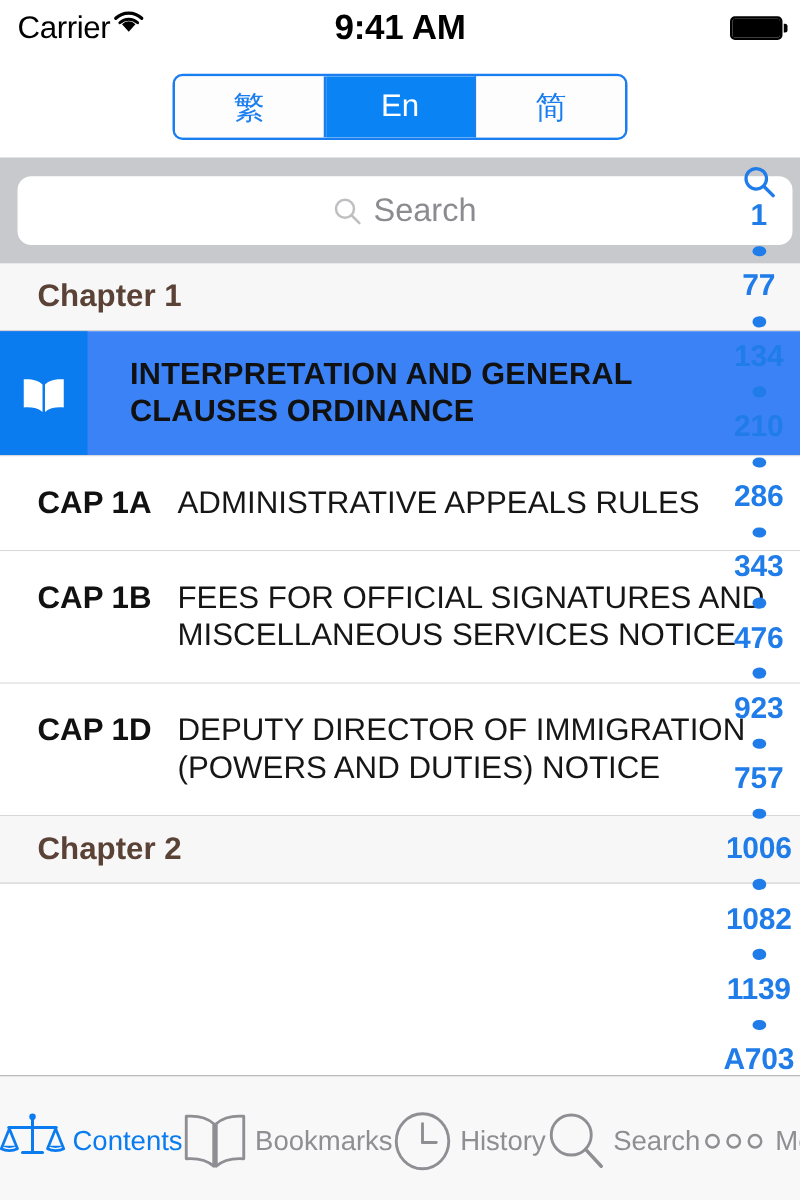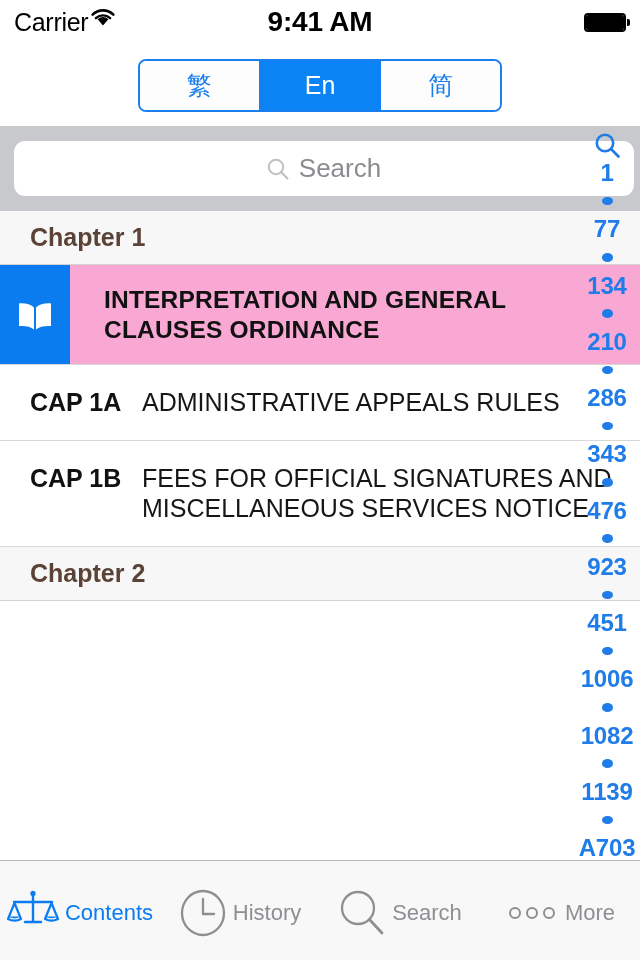--- a/index.html
+++ b/index.html
@@ -79,21 +79,21 @@
   .chapter-header {
     background:#f7f7f7;
     border-bottom:1px solid #d2d2d4;
     height:54px; display:flex; align-items:center;
     padding-left:30px;
     font-size:25px; font-weight:bold; color:#5a4236;
   }
 
   .row-featured {
     display:flex; align-items:stretch;
-    background:#f9a8d4; min-height:100px;
+    background:#3b82f6; min-height:100px;
     border-bottom:1px solid #d8d8da;
   }
   .row-featured .badge {
     flex:0 0 70px; background:#0a7cf0;
     display:flex; align-items:center; justify-content:center;
   }
   .book-icon { width:38px; height:30px; display:block; }
   .row-featured .ftitle {
     flex:1 1 auto; display:flex; align-items:center;
     padding:10px 26px 10px 34px;
@@ -219,20 +219,24 @@
         <div class="cap">CAP 1A</div>
         <div class="title">ADMINISTRATIVE APPEALS RULES</div>
       </div>
 
       <div class="row">
         <div class="cap">CAP 1B</div>
         <div class="title">FEES FOR OFFICIAL SIGNATURES AND MISCELLANEOUS SERVICES NOTICE</div>
       </div>
 
 
+      <div class="row">
+        <div class="cap">CAP 1D</div>
+        <div class="title">DEPUTY DIRECTOR OF IMMIGRATION (POWERS AND DUTIES) NOTICE</div>
+      </div>
 
       <div class="chapter-header">Chapter 2</div>
     </div>
 
     <div class="indexstrip">
       <span>
         <svg class="idx-search" viewBox="0 0 27 27">
           <circle cx="11" cy="11" r="8.2" stroke="#1f7ce8" stroke-width="2.6" fill="none"></circle>
           <line x1="17" y1="17" x2="24.5" y2="24.5" stroke="#1f7ce8" stroke-width="2.8" stroke-linecap="round"></line>
         </svg>
@@ -262,21 +266,21 @@
         <span class="idx-dot"></span>
         <span class="idx-sep"></span>
       <span class="idx-item">476</span>
       <span class="idx-sep"></span>
         <span class="idx-dot"></span>
         <span class="idx-sep"></span>
       <span class="idx-item">923</span>
       <span class="idx-sep"></span>
         <span class="idx-dot"></span>
         <span class="idx-sep"></span>
-      <span class="idx-item">451</span>
+      <span class="idx-item">757</span>
       <span class="idx-sep"></span>
         <span class="idx-dot"></span>
         <span class="idx-sep"></span>
       <span class="idx-item">1006</span>
       <span class="idx-sep"></span>
         <span class="idx-dot"></span>
         <span class="idx-sep"></span>
       <span class="idx-item">1082</span>
       <span class="idx-sep"></span>
         <span class="idx-dot"></span>
@@ -302,20 +306,29 @@
           <path d="M7.5 13 L1 29 a10 6 0 0 0 13 0 Z" fill="none" stroke="#0a7cf0" stroke-width="2.2" stroke-linejoin="round"></path>
           <path d="M1.6 27 a10 6 0 0 0 11.8 0 a10 6.5 0 0 1 -11.8 0 Z" fill="#0a7cf0"></path>
           <path d="M1.2 26.6 L13.8 26.6 a9 6 0 0 1 -12.6 0 Z" fill="#0a7cf0"></path>
           <path d="M44.5 13 L38 29 a10 6 0 0 0 13 0 Z" fill="none" stroke="#0a7cf0" stroke-width="2.2" stroke-linejoin="round"></path>
           <path d="M38.2 26.6 L50.8 26.6 a9 6 0 0 1 -12.6 0 Z" fill="#0a7cf0"></path>
         </svg>
       </span>
       <span class="tlabel">Contents</span>
     </div>
 
+    <div class="tab">
+      <span class="ticon">
+        <svg width="52" height="44" viewBox="0 0 52 44">
+          <path d="M25 8 C19 2.5 10.5 1.5 3 2 L3 36 C10.5 35.5 19 36.5 25 42 Z" fill="none" stroke="#8e8e93" stroke-width="2.3" stroke-linejoin="round"></path>
+          <path d="M27 8 C33 2.5 41.5 1.5 49 2 L49 36 C41.5 35.5 33 36.5 27 42 Z" fill="none" stroke="#8e8e93" stroke-width="2.3" stroke-linejoin="round"></path>
+        </svg>
+      </span>
+      <span class="tlabel">Bookmarks</span>
+    </div>
 
     <div class="tab">
       <span class="ticon">
         <svg width="48" height="48" viewBox="0 0 48 48">
           <ellipse cx="24" cy="24" rx="21" ry="22" fill="none" stroke="#8e8e93" stroke-width="2.3"></ellipse>
           <line x1="24" y1="10" x2="24" y2="25" stroke="#8e8e93" stroke-width="2.3" stroke-linecap="round"></line>
           <line x1="24" y1="25" x2="35" y2="25" stroke="#8e8e93" stroke-width="2.3" stroke-linecap="round"></line>
         </svg>
       </span>
       <span class="tlabel">History</span>

